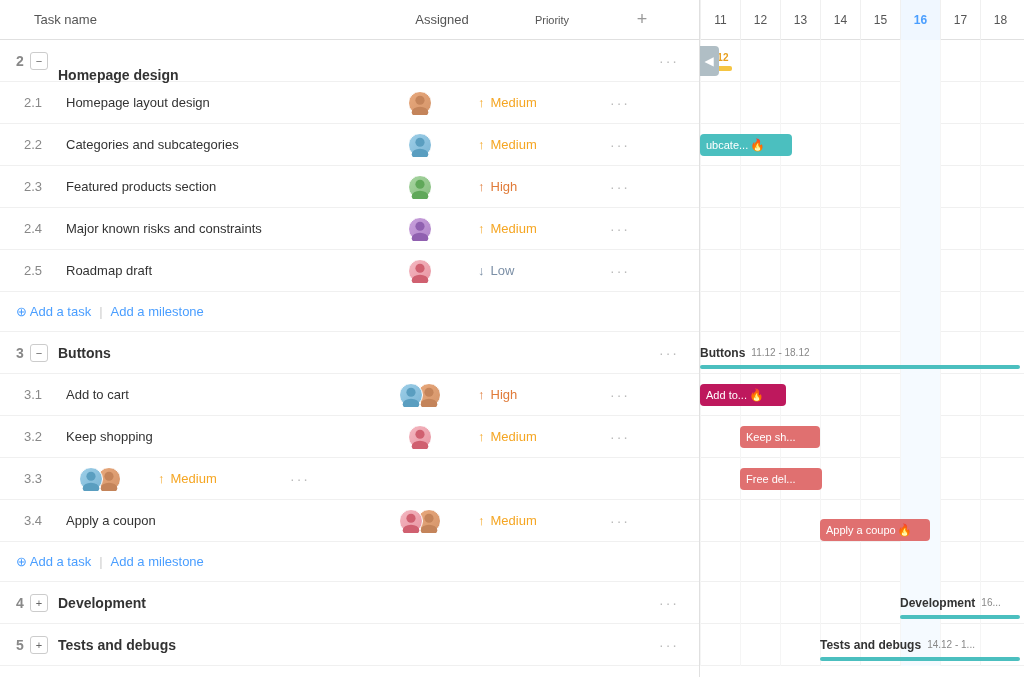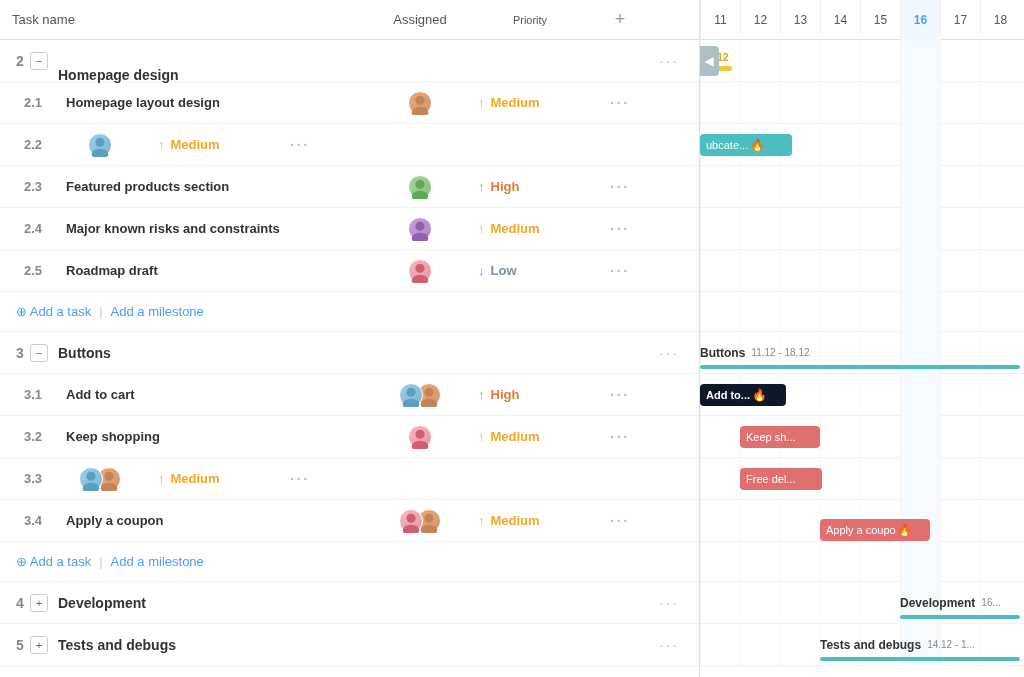--- a/index.html
+++ b/index.html
@@ -11,21 +11,21 @@
     .task-panel { width: 700px; flex-shrink: 0; border-right: 1px solid #e0e0e0; overflow-y: auto; overflow-x: hidden; }
 
     
     .header-row { display: flex; align-items: center; border-bottom: 1px solid #e0e0e0; background: #fff; position: sticky; top: 0; z-index: 10; height: 40px; }
     .col-task { width: 370px; padding: 0 12px; font-weight: 500; color: #555; font-size: 13px; flex-shrink: 0; }
     .col-assigned { width: 100px; padding: 0 8px; font-weight: 500; color: #555; font-size: 13px; text-align: center; flex-shrink: 0; }
     .col-priority { width: 120px; padding: 0 8px; font-weight: 500; color: #555; font-size: 11px; text-align: center; flex-shrink: 0; }
     .col-add { width: 60px; padding: 0 8px; text-align: center; color: #999; flex-shrink: 0; }
 
     
-    .task-row { display: flex; align-items: center; height: 42px; border-bottom: 1px solid #f0f0f0; font-weight: bold; }
+    .task-row { display: flex; align-items: center; height: 42px; border-bottom: 1px solid #f0f0f0; }
 
     .row-num { width: 50px; padding: 0 8px 0 16px; color: #888; font-size: 13px; flex-shrink: 0; }
     .row-task-name { width: 320px; padding: 0 8px; flex-shrink: 0; }
     .row-assigned { width: 100px; padding: 0 8px; display: flex; align-items: center; justify-content: center; gap: 2px; flex-shrink: 0; }
     .row-priority { width: 120px; padding: 0 8px; display: flex; align-items: center; gap: 4px; flex-shrink: 0; }
     .row-more { width: 60px; padding: 0 8px; text-align: center; color: #bbb; font-size: 16px; flex-shrink: 0; }
 
     
     .section-row { display: flex; align-items: center; height: 42px; border-bottom: 1px solid #f0f0f0; background: #fff; }
 
@@ -55,39 +55,39 @@
     .gantt-header { display: flex; align-items: center; height: 40px; border-bottom: 1px solid #e0e0e0; background: #fff; position: sticky; top: 0; z-index: 10; }
     .gantt-day { width: 40px; height: 40px; display: flex; align-items: center; justify-content: center; font-size: 12px; color: #555; border-left: 1px solid #f0f0f0; flex-shrink: 0; font-weight: 400; }
     .gantt-day.today { color: #4a9eff; font-weight: 700; background: #f0f7ff; }
 
     .gantt-row { display: flex; height: 42px; border-bottom: 1px solid #f0f0f0; position: relative; align-items: center; }
     .gantt-cell { width: 40px; height: 42px; border-left: 1px solid #f5f5f5; flex-shrink: 0; }
     .gantt-cell.today-col { background: #f5faff; }
     .gantt-bar { height: 22px; border-radius: 4px; display: flex; align-items: center; padding: 0 6px; font-size: 11px; font-weight: 500; color: #fff; white-space: nowrap; overflow: hidden; position: relative; }
     .gantt-bar .fire-icon { font-size: 12px; margin-left: 2px; }
     .bar-teal { background: #4bbfbf; }
-    .bar-red { background: #0f172a; font-weight: bold; }
+    .bar-red { background: #be185d; }
     .bar-pink { background: #e07070; }
 
     
     .gantt-back-btn { position: absolute; left: -1px; top: 50%; transform: translateY(-50%); width: 20px; height: 30px; background: #b0bec5; border-radius: 0 4px 4px 0; display: flex; align-items: center; justify-content: center; color: #fff; font-size: 12px; z-index: 5; cursor: pointer; }
 
     .dots { letter-spacing: 2px; font-size: 14px; color: #bbb; }
 
     .task-indent { padding-left: 16px; }
   </style>
 </head>
 <body>
 
 <div class="container">
 
   <div class="task-panel">
 
     <div class="header-row">
-      <div class="col-task" style="width:370px; display:flex; align-items:flex-start;">
+      <div class="col-task" style="width:370px; display:flex; align-items:flex-start;margin-left:22px;">
         <span>Task name</span>
       </div>
       <div class="col-assigned">
         <span>Assigned</span>
       </div>
       <div class="col-priority">
         <span>Priority</span>
       </div>
       <div class="col-add">
         <span style="color:#999; font-size:18px;">+</span>
@@ -117,20 +117,21 @@
         </div>
       </div>
       <div class="row-priority priority-medium">
         <span class="priority-arrow-up"></span>Medium
       </div>
       <div class="row-more"><span class="dots">···</span></div>
     </div>
 
     <div class="task-row">
       <div class="row-num" style="padding-left:24px; color:#888;">2.2</div>
+      <div class="row-task-name task-indent">Categories and subcategories</div>
       <div class="row-assigned">
         <div class="avatar" style="background: linear-gradient(135deg,#9ecfe8,#7ab5d5);">
           <svg width="24" height="24" viewBox="0 0 24 24">
               <circle cx="12" cy="9" r="5" fill="#5a9ec0"></circle>
               <ellipse cx="12" cy="22" rx="9" ry="6" fill="#5a9ec0"></ellipse>
             </svg>
         </div>
       </div>
       <div class="row-priority priority-medium">
         <span class="priority-arrow-up"></span>Medium

